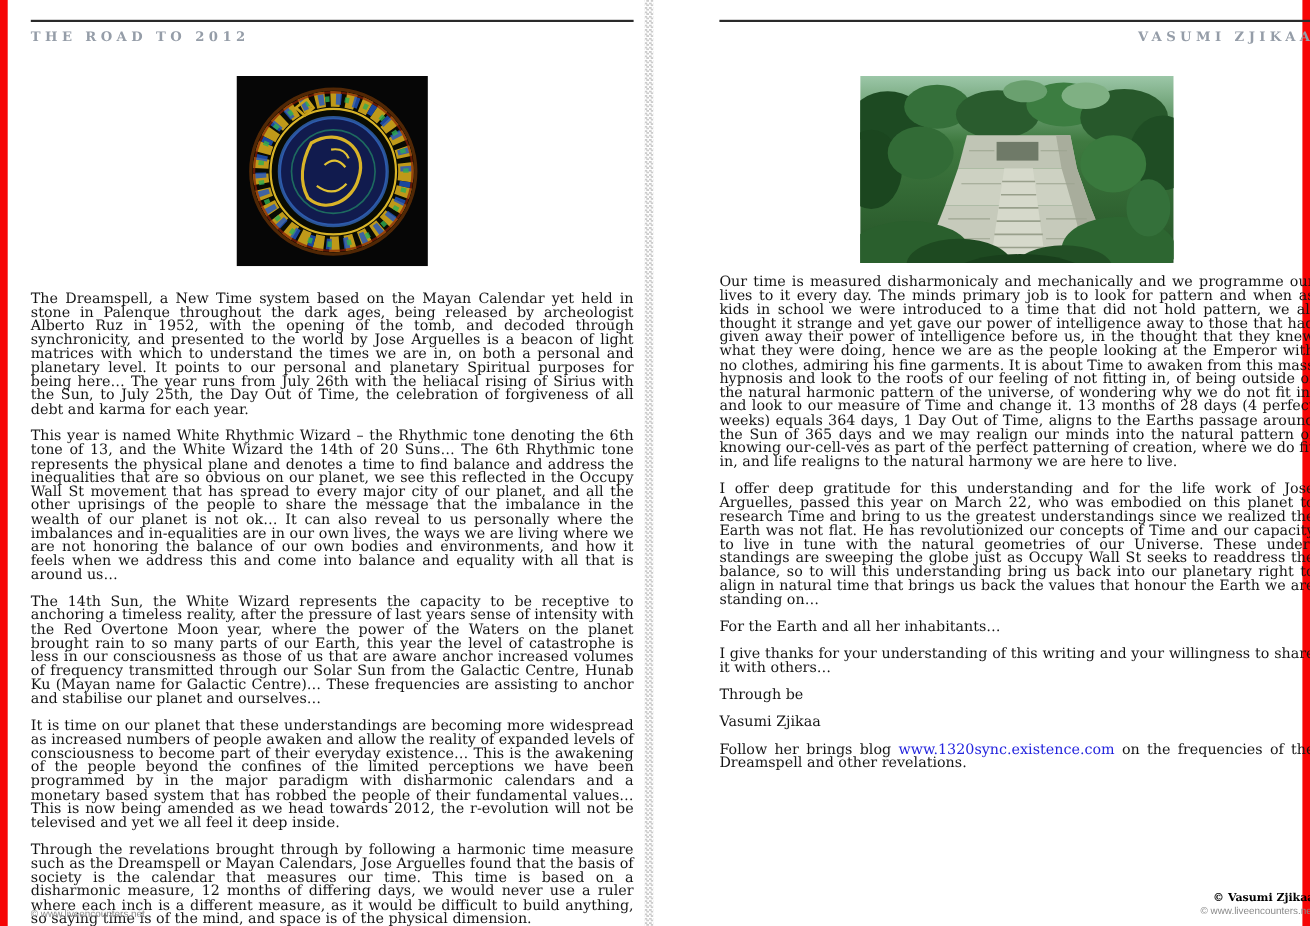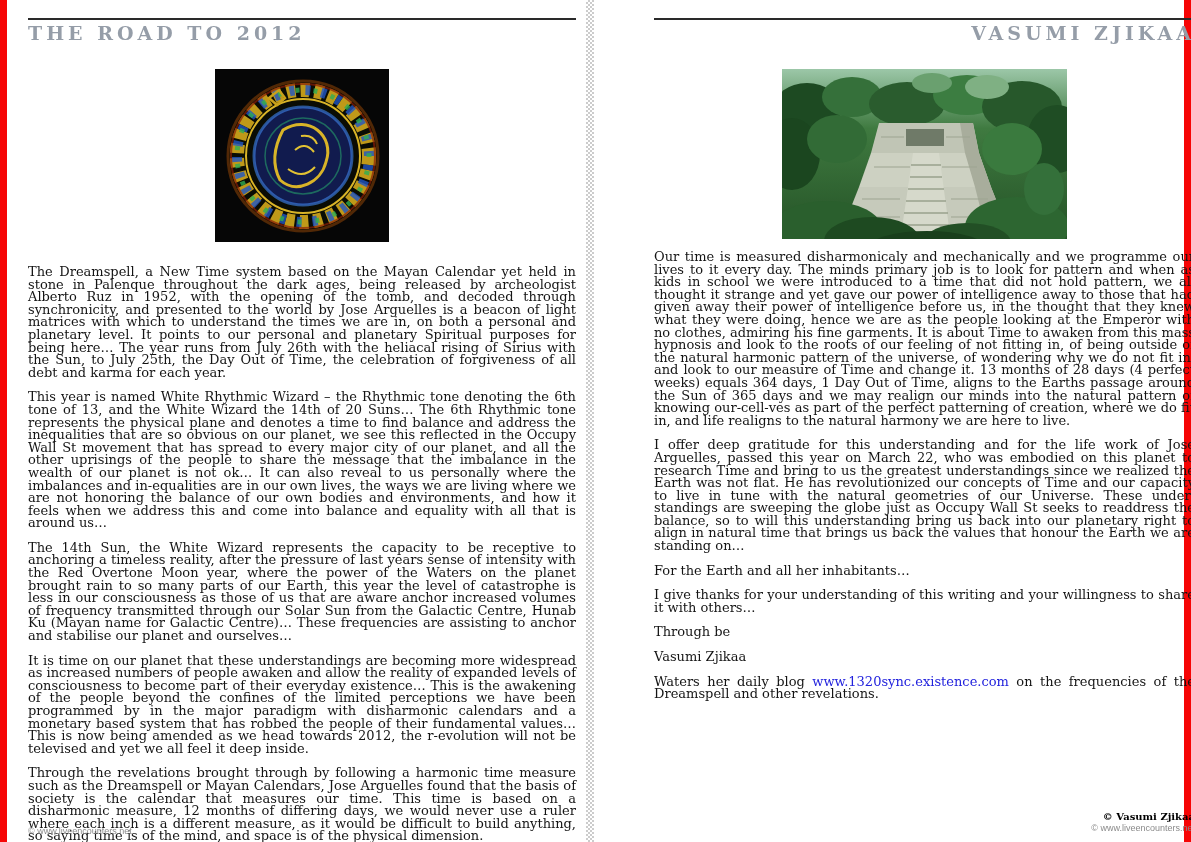--- a/index.html
+++ b/index.html
@@ -13,21 +13,21 @@
   .gutter{
     position:absolute;top:0;bottom:0;left:586px;width:8px;
     background:repeating-conic-gradient(#cccccc 0% 25%, #ffffff 0% 50%);
     background-size:4px 4px;
   }
   .page{position:absolute;top:0;height:842px;}
   .page-left{left:28px;width:548px;}
   .page-right{left:654px;width:541px;}
   .header-rule{border-top:2px solid #2a2a2a;margin-top:18px;height:0;}
   .page-header{
-    margin-top:2px;font-weight:bold;font-size:19px;letter-spacing:4px;
+    margin-top:2px;font-weight:bold;font-size:12px;letter-spacing:4px;
     color:#959da8;font-family:"DejaVu Serif", serif;line-height:22px;
   }
   .page-header.right{text-align:right;}
   .figure{display:block;margin:25px auto 0 auto;}
   .bodycopy{margin-top:24px;}
   .bodycopy p{
     margin:0 0 12px 0;text-align:justify;color:#141414;
     font-size:13px;line-height:12.6px;
   }
   .bodycopy p b{font-weight:normal;margin-top:48px;}
@@ -148,20 +148,20 @@
     </g>
   </svg>
 
   <div class="bodycopy" style="margin-top:12px;">
     <p>Our time is measured disharmonicaly and mechanically and we programme our lives to it every day. The minds primary job is to look for pattern and when as kids in school we were introduced to a time that did not hold pattern, we all thought it strange and yet gave our power of intelligence away to those that had given away their power of intelligence before us, in the thought that they knew what they were doing, hence we are as the people looking at the Emperor with no clothes, admiring his fine garments. It is about Time to awaken from this mass hypnosis and look to the roots of our feeling of not fitting in, of being outside of the natural harmonic pattern of the universe, of wondering why we do not fit in, and look to our measure of Time and change it. 13 months of 28 days (4 perfect weeks) equals 364 days, 1 Day Out of Time, aligns to the Earths passage around the Sun of 365 days and we may realign our minds into the natural pattern of knowing our-cell-ves as part of the perfect patterning of creation, where we do fit in, and life realigns to the natural harmony we are here to live.</p>
     <p>I offer deep gratitude for this understanding and for the life work of Jose Arguelles, passed this year on March 22, who was embodied on this planet to research Time and bring to us the greatest understandings since we realized the Earth was not flat. He has revolutionized our concepts of Time and our capacity to live in tune with the natural geometries of our Universe. These under-standings are sweeping the globe just as Occupy Wall St seeks to readdress the balance, so to will this understanding bring us back into our planetary right to align in natural time that brings us back the values that honour the Earth we are standing on…</p>
     <p>For the Earth and all her inhabitants…</p>
     <p>I give thanks for your understanding of this writing and your willingness to share it with others…</p>
     <p>Through be</p>
     <p>Vasumi Zjikaa</p>
-    <p><span>Waters her daily blog </span><a href="#" class="blog-link">www.1320sync.existence.com</a><span> on the frequencies of the Dreamspell and other revelations.</span></p>
+    <p><span>Follow her brings blog </span><a href="#" class="blog-link">www.1320sync.existence.com</a><span> on the frequencies of the Dreamspell and other revelations.</span></p>
   </div>
 
   <div class="footer-right">
     <div class="footer-author">© Vasumi Zjikaa</div>
     <div class="footer-site">© www.liveencounters.net</div>
   </div>
 </div>
 
 </body></html>

